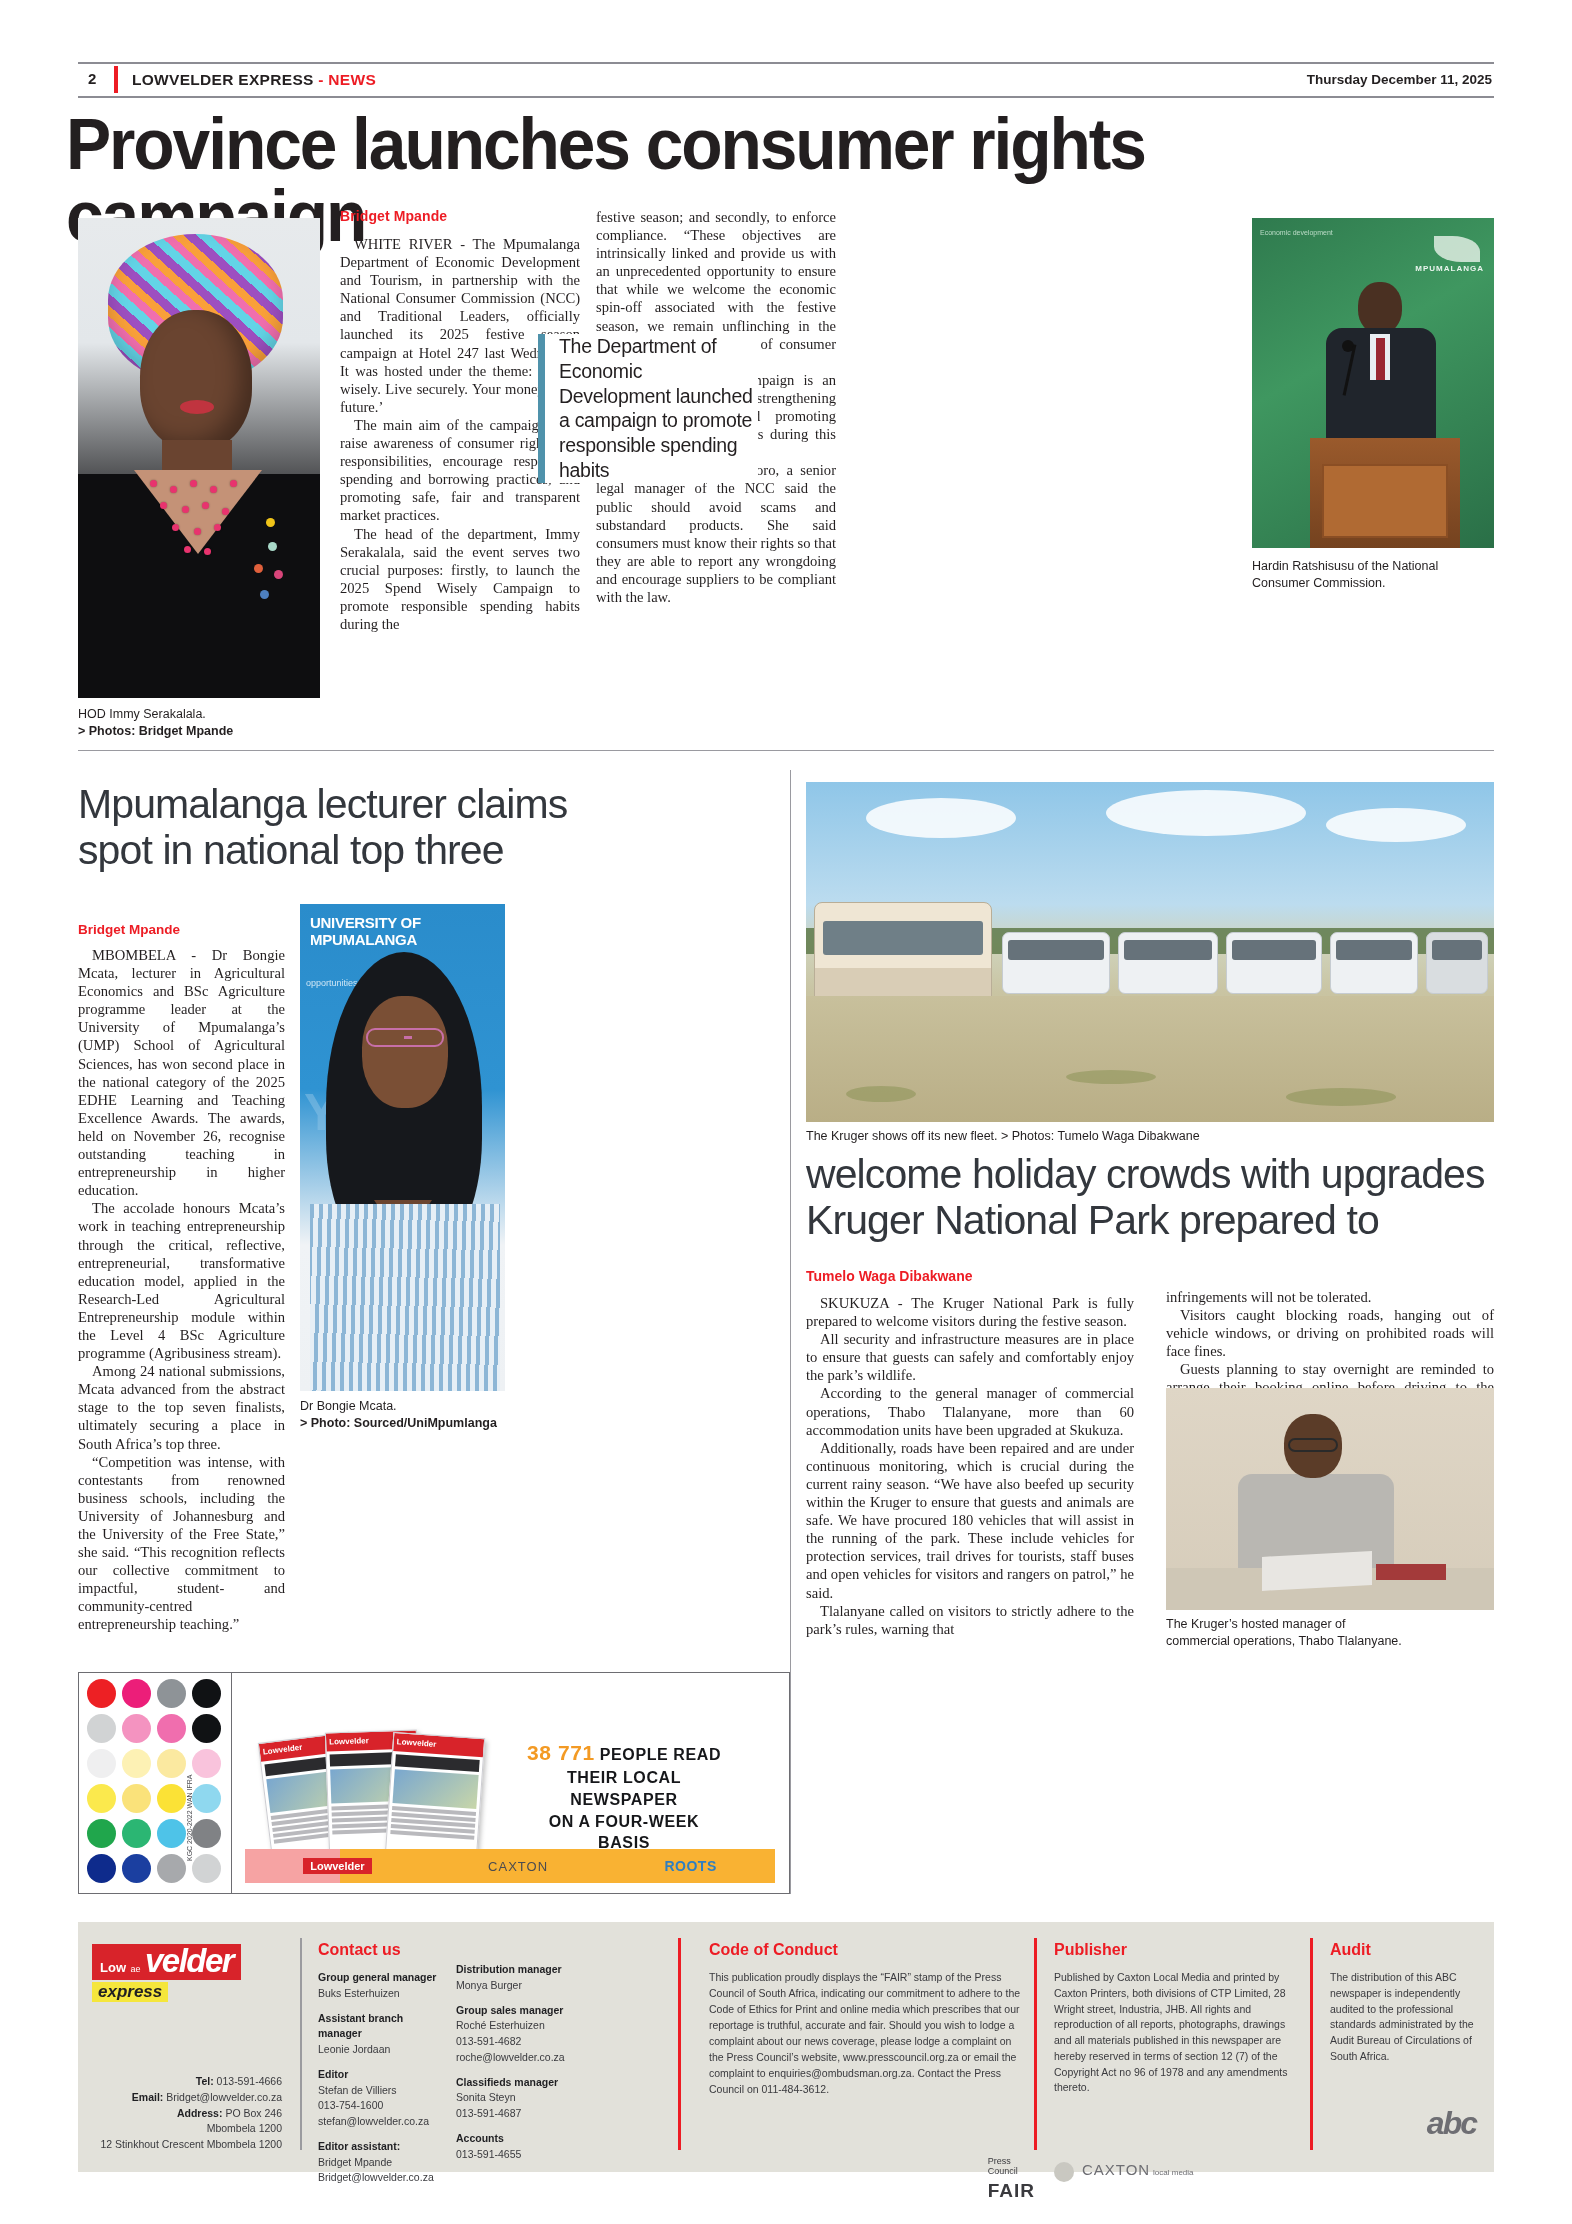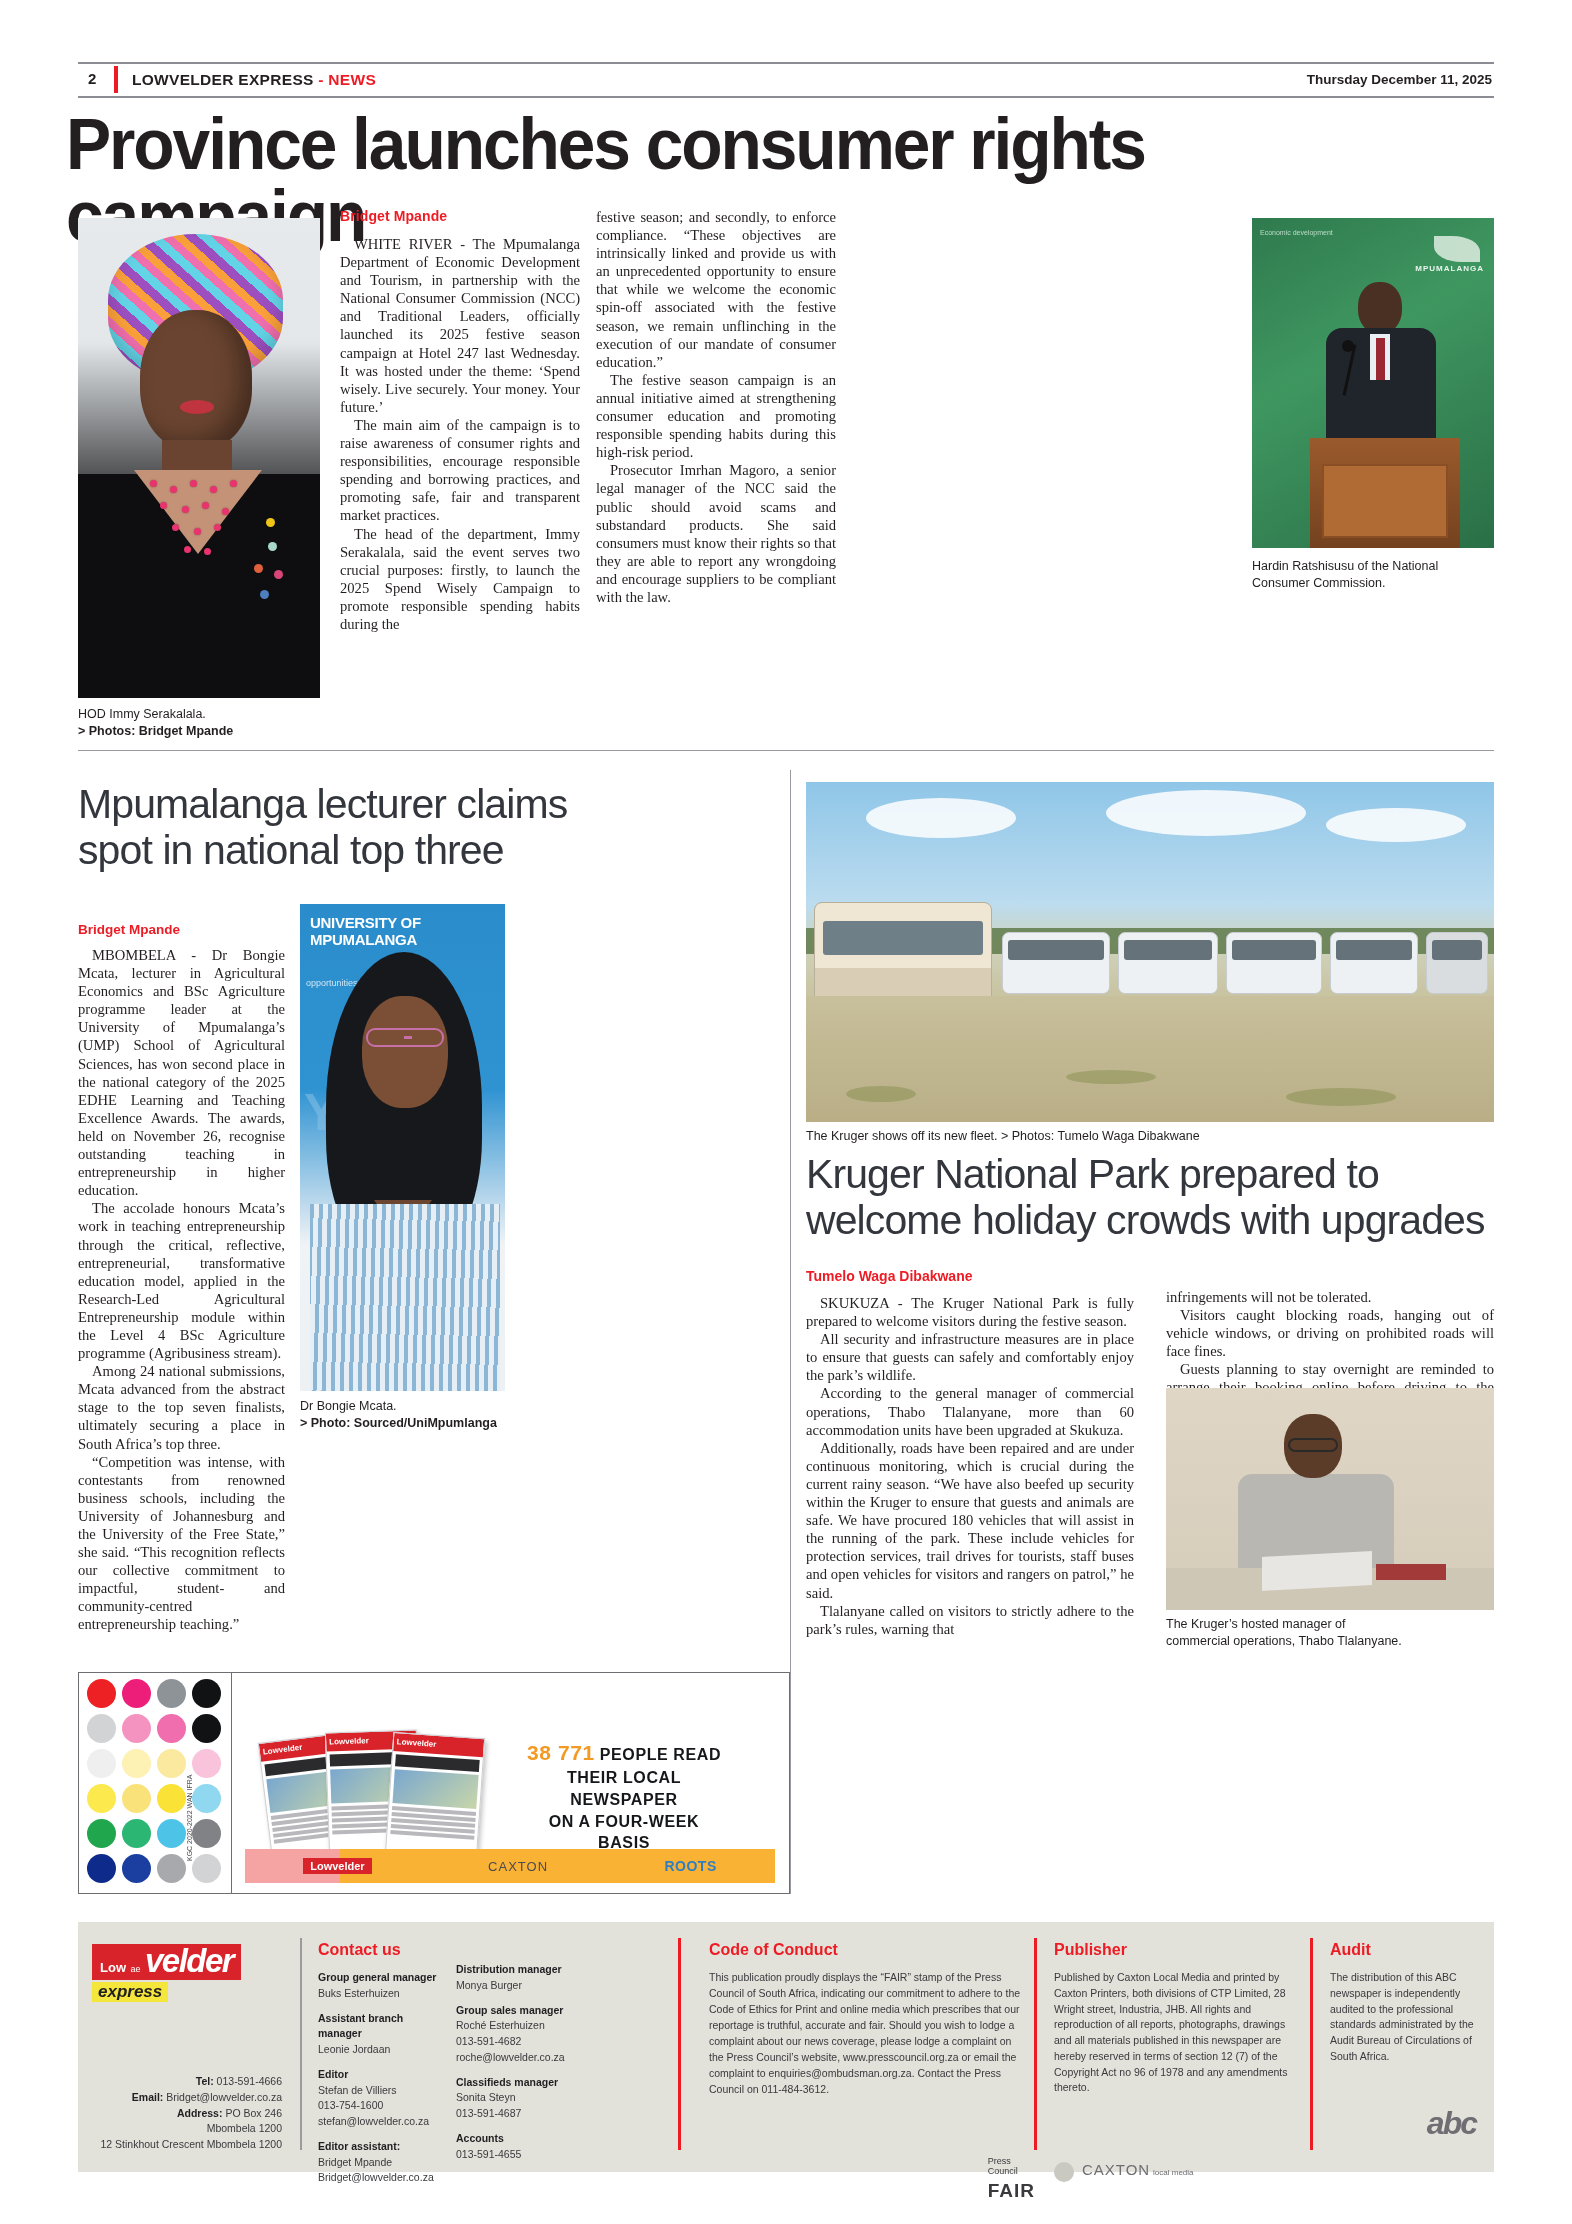--- a/index.html
+++ b/index.html
@@ -280,20 +280,21 @@
     </div>
 
     <div class="s1-col-b">
       <div class="body-serif">
         <p class="noindent">festive season; and secondly, to enforce compliance. “These objectives are intrinsically linked and provide us with an unprecedented opportunity to ensure that while we welcome the economic spin-off associated with the festive season, we remain unflinching in the execution of our mandate of consumer education.”</p>
         <p>The festive season campaign is an annual initiative aimed at strengthening consumer education and promoting responsible spending habits during this high-risk period.</p>
         <p>Prosecutor Imrhan Magoro, a senior legal manager of the NCC said the public should avoid scams and substandard products. She said consumers must know their rights so that they are able to report any wrongdoing and encourage suppliers to be compliant with the law.</p>
       </div>
     </div>
 
+    <div class="pullquote">The Department of Economic Development launched a campaign to promote responsible spending habits</div>
 
     <div class="s1-photo2">
       <div class="banner-txt">Economic development</div>
       <div class="logo-leaf"></div>
       <div class="logo-word">MPUMALANGA</div>
       <div class="man-head"></div>
       <div class="man-body"></div>
       <div class="shirt"></div>
       <div class="tie"></div>
       <div class="mic-h"></div>
@@ -368,22 +369,22 @@
       </div>
     <div class="ground"></div>
     <div class="grass" style="left:40px;bottom:20px;width:70px;height:16px"></div>
     <div class="grass" style="left:260px;bottom:38px;width:90px;height:14px"></div>
     <div class="grass" style="left:480px;bottom:16px;width:110px;height:18px"></div>
   </div>
 
   <div class="s3-cap">The Kruger shows off its new fleet. &gt; Photos: Tumelo Waga Dibakwane</div>
 
   <div class="s3-head head-light">
+    <div>welcome holiday crowds with upgrades</div>
     <div>Kruger National Park prepared to</div>
-    <div>welcome holiday crowds with upgrades</div>
   </div>
 
   <div class="s3-byline">Tumelo Waga Dibakwane</div>
 
   <div class="s3-col-a body-serif">
     <p>SKUKUZA - The Kruger National Park is fully prepared to welcome visitors during the festive season.</p>
     <p>All security and infrastructure measures are in place to ensure that guests can safely and comfortably enjoy the park’s wildlife.</p>
     <p>According to the general manager of commercial operations, Thabo Tlalanyane, more than 60 accommodation units have been upgraded at Skukuza.</p>
     <p>Additionally, roads have been repaired and are under continuous monitoring, which is crucial during the current rainy season. “We have also beefed up security within the Kruger to ensure that guests and animals are safe. We have procured 180 vehicles that will assist in the running of the park. These include vehicles for protection services, trail drives for tourists, staff buses and open vehicles for visitors and rangers on patrol,” he said.</p>
     <p>Tlalanyane called on visitors to strictly adhere to the park’s rules, warning that</p>

